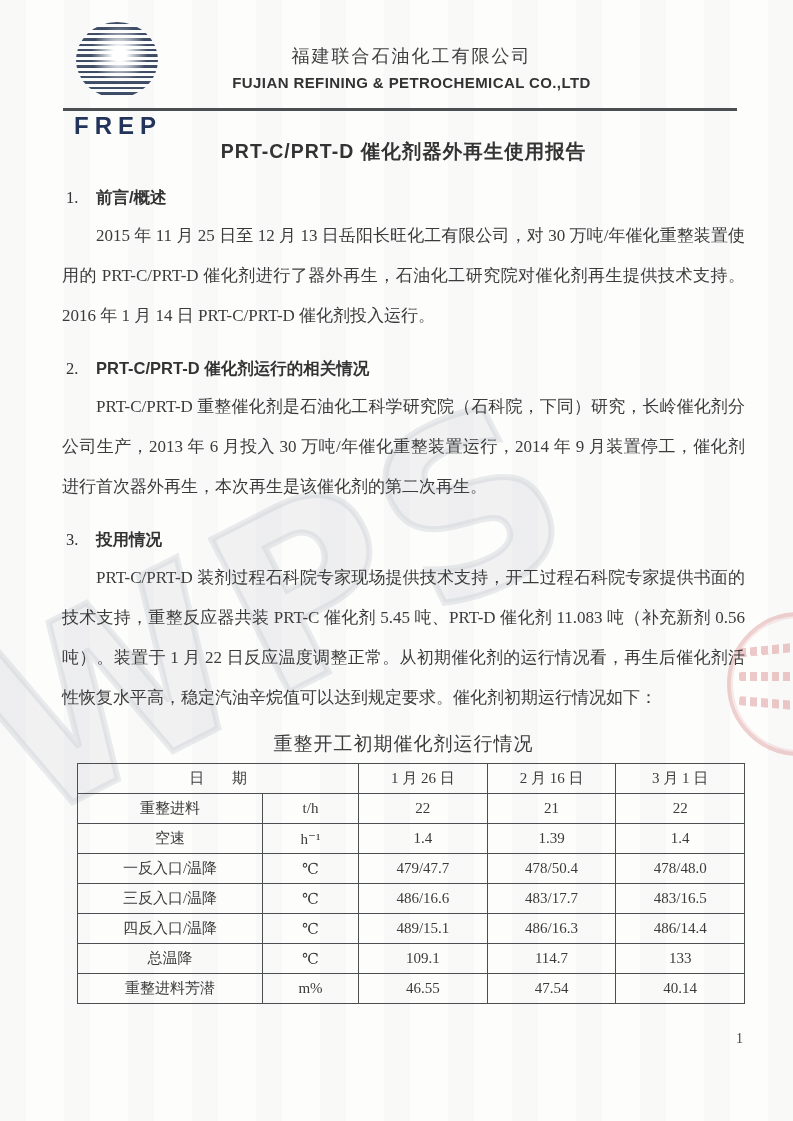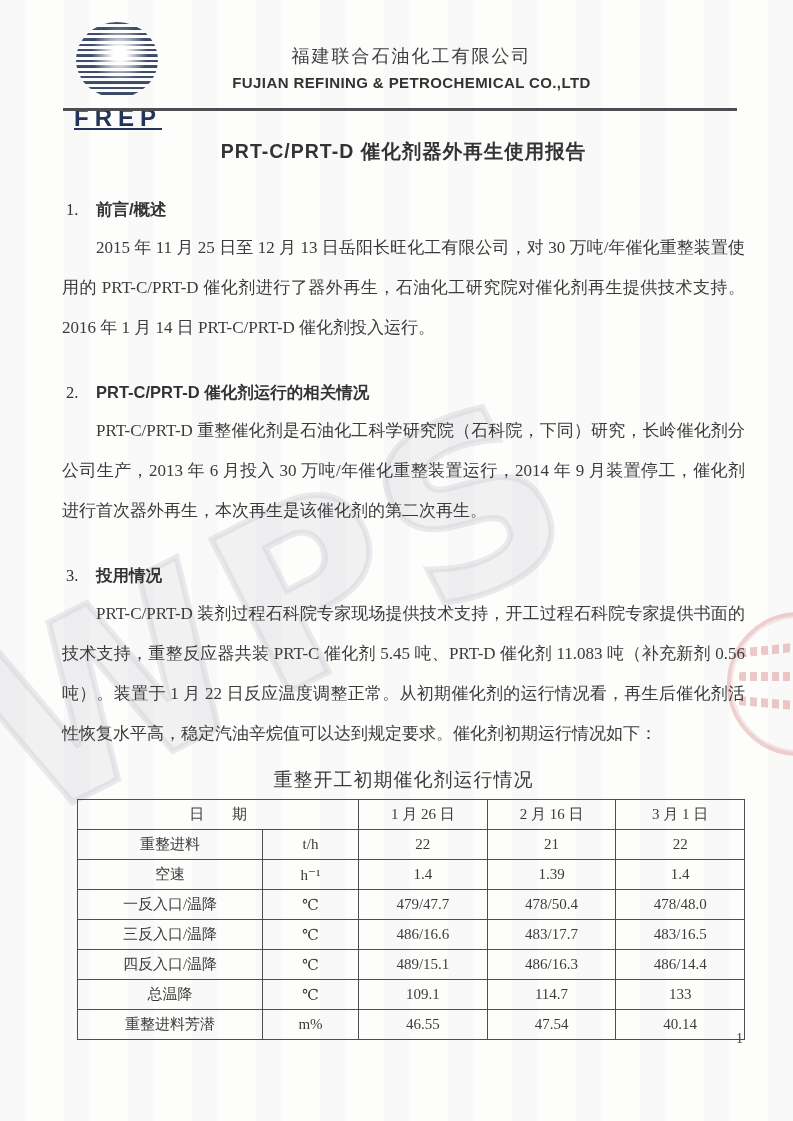--- a/index.html
+++ b/index.html
@@ -53,25 +53,24 @@
   .header{position:relative; height:108px; z-index:3;}
   .logo{position:absolute; left:74px; top:22px; width:86px; text-align:center;}
   .sphere{
     width:82px; height:76px; margin:0 auto;
     border-radius:50%;
     background:
       radial-gradient(circle at 53% 42%, rgba(255,255,255,1) 0 11%, rgba(255,255,255,0) 46%),
       repeating-linear-gradient(180deg, #43506a 0px, #3c4a63 2.4px, #f7f8fa 2.4px, #ffffff 5.4px);
   }
   .logo-word{
-    margin-top:6px;
+    margin-top:14px;
     font-family:"Liberation Sans","DejaVu Sans",sans-serif;
     font-weight:bold; font-size:24px; letter-spacing:6px;
     color:#22345a;
-    text-decoration:underline;
   }
   .company{position:absolute; left:150px; right:120px; top:44px; text-align:center;}
   .company-cn{font-size:18px; letter-spacing:2px; color:#3e3e3e;font-family:Liberation Mono, monospace;}
   .company-en{
     margin-top:6px;
     font-family:Liberation Sans, sans-serif;
     font-weight:bold; font-size:15px; letter-spacing:0.4px;
     color:#333;
   }
   .rule{
@@ -82,21 +81,21 @@
   
   .content{position:relative; z-index:3; padding:0 48px 0 62px;}
   .doc-title{
     margin-top:27px;
     text-align:center;
     font-family:"Liberation Sans","DejaVu Sans",sans-serif;
     font-weight:bold; font-size:19.5px; letter-spacing:1px;
     color:#333;
   }
   .section-heading{
-    margin-top:31px;
+    margin-top:19px;
     font-family:"Liberation Sans","DejaVu Sans",sans-serif;
     font-weight:bold; font-size:16.5px; line-height:26px;
     color:#333;
   }
   .section-heading .num{display:inline-block; width:30px; padding-left:4px; font-weight:normal;
     font-family:"Liberation Serif","DejaVu Serif",serif;}
   .para{
     margin:5px 0 0;
     font-size:17px; line-height:40px;
     text-align:justify;

